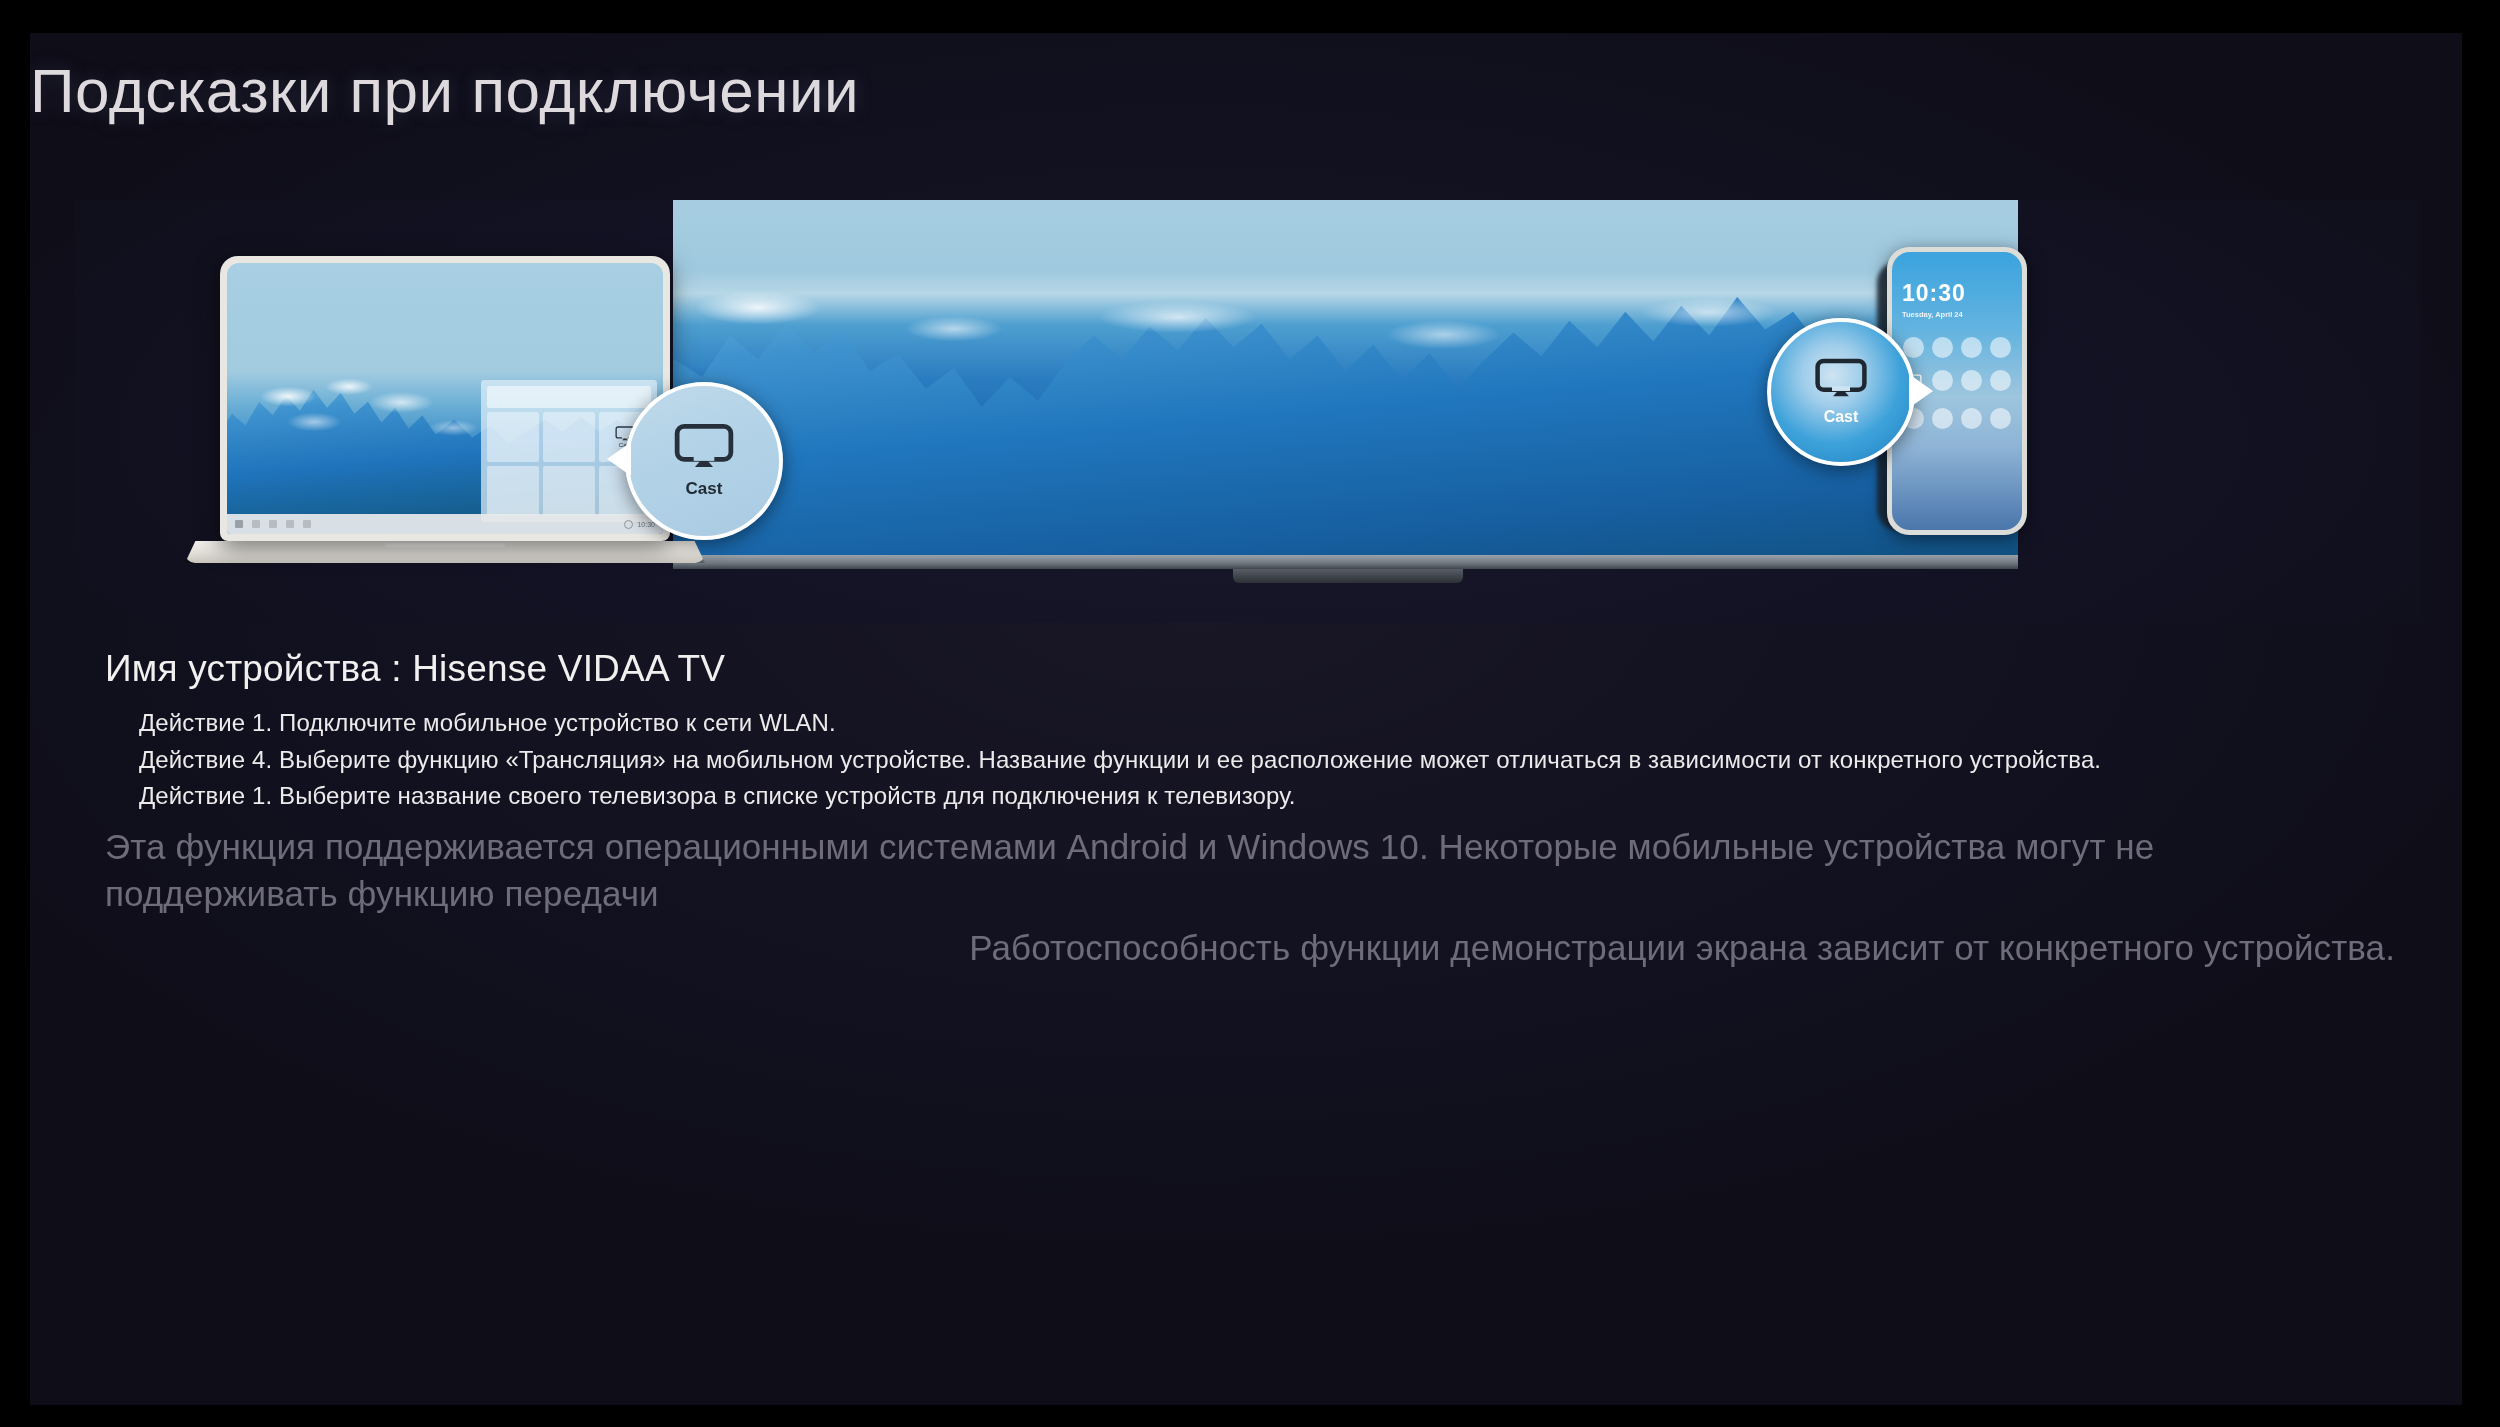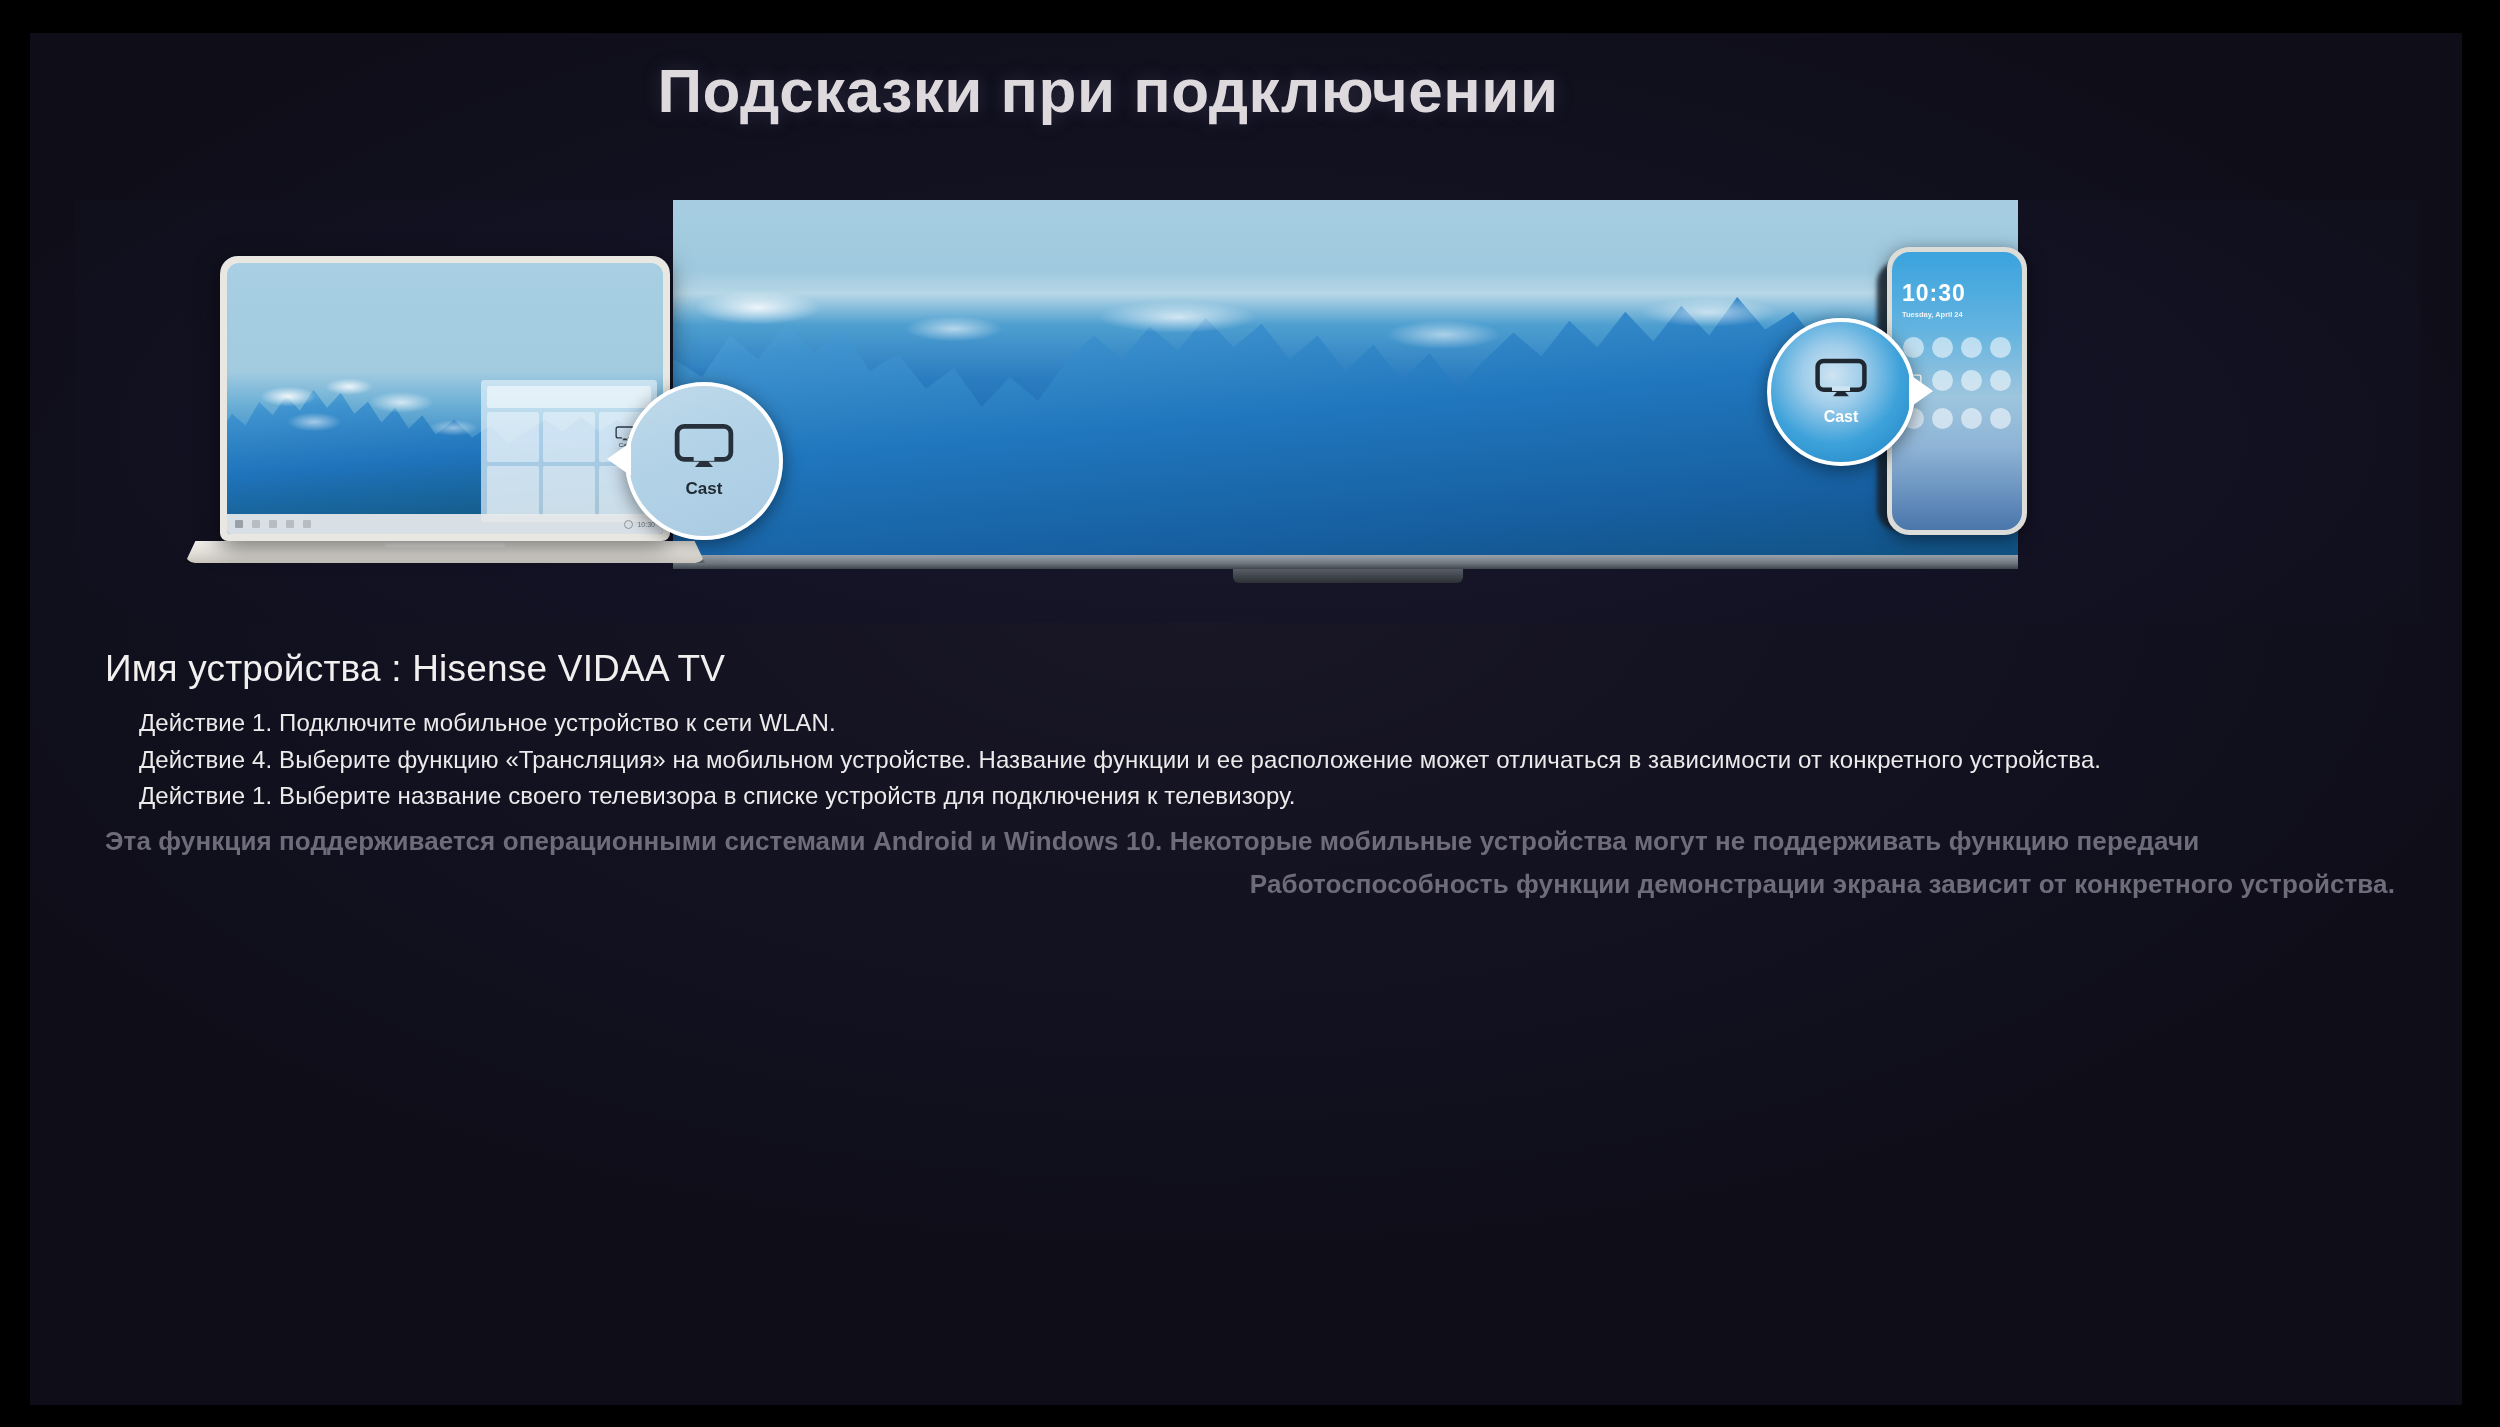--- a/index.html
+++ b/index.html
@@ -27,23 +27,23 @@
     background-image:
       radial-gradient(ellipse 1400px 700px at 48% 40%, #191726 0%, #121120 60%, #0e0d18 100%);
     overflow: hidden;
   }
 
   
   #title {
     position: absolute;
     left: 0; top: 22px;
     width: 2156px;
-    text-align: center;
+    text-align: left;
     font-size: 62px;
-    font-weight: 700;
+    font-weight: 400;
     color: #ddd9dc;
     letter-spacing: 0.5px;
     text-shadow: 0 0 18px rgba(120,120,160,0.25);
   }
 
   
   #illus {
     position: absolute;
     left: 45px; top: 167px;
     width: 2345px; height: 423px;
@@ -314,22 +314,22 @@
   .step {
     font-size: 24px;
     font-weight: 400;
     color: #eceaea;
     line-height: 1.32;
     margin-bottom: 5px;
     letter-spacing: 0.1px;
     margin-left: 34px;
   }
   .note {
-    font-size: 26px;
-    font-weight: 700;
+    font-size: 35px;
+    font-weight: 400;
     color: #6e6b7a;
     line-height: 1.33;
     margin-top: 12px;
     letter-spacing: 0.1px;
   }
   .note + .note { margin-top: 8px; text-align: right; }
 </style>
 </head>
 <body>
 

